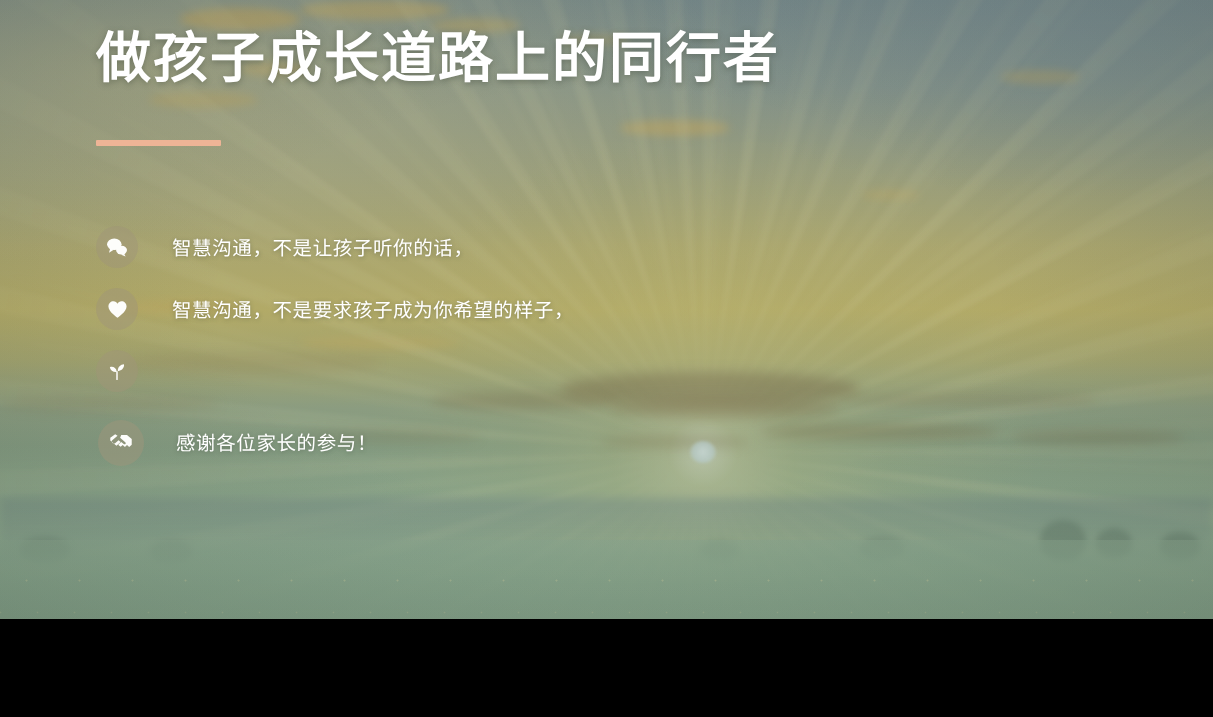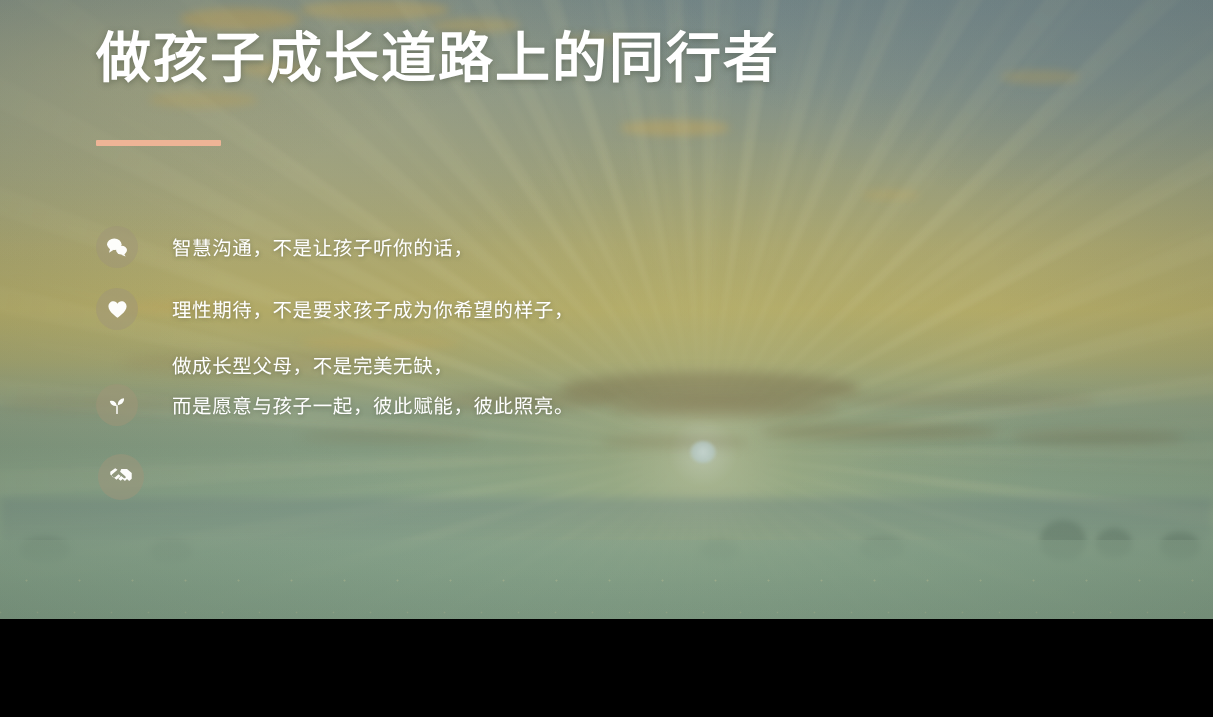--- a/index.html
+++ b/index.html
@@ -345,42 +345,39 @@
         </div>
       </div>
 
       <div class="point">
         <div class="point-icon">
           <svg width="21" height="19" viewBox="0 0 24 22" aria-hidden="true">
             <path d="M12 20.5 C12 20.5 1.5 13.9 1.5 7.6 C1.5 3.9 4.3 1.5 7.3 1.5 C9.5 1.5 11.2 2.8 12 4.3 C12.8 2.8 14.5 1.5 16.7 1.5 C19.7 1.5 22.5 3.9 22.5 7.6 C22.5 13.9 12 20.5 12 20.5 Z"></path>
           </svg>
         </div>
         <div class="point-text">
-          <span class="line">理性期待，不是要求孩子成为你希望的样子，</span>
+          <span class="line">智慧沟通，不是要求孩子成为你希望的样子，</span>
         </div>
       </div>
 
       <div class="point">
         <div class="point-icon">
           <svg width="20" height="20" viewBox="0 0 24 24" aria-hidden="true">
             <path d="M11.1 22.4 L11.1 12.6 C11.1 12.0 12.9 12.0 12.9 12.6 L12.9 22.4 C12.9 23.0 11.1 23.0 11.1 22.4 Z"></path>
             <path d="M11.3 13.2 C7.2 13.4 4.0 11.2 3.4 7.4 C7.0 6.0 11.0 8.2 11.6 12.2 C11.7 12.8 11.6 13.2 11.3 13.2 Z"></path>
             <path d="M13.0 11.6 C13.0 7.4 16.2 4.2 20.4 4.0 C21.0 7.8 18.2 11.4 14.2 11.9 C13.4 12.0 13.0 11.9 13.0 11.6 Z"></path>
           </svg>
         </div>
-        <div class="point-text">
-          <span class="line">做成长型父母，不是完美无缺，</span>
-          <span class="line">而是愿意与孩子一起，彼此赋能，彼此照亮。</span>
-        </div>
       </div>
 
       <div class="point thanks">
         <div class="point-icon">
           <svg width="24" height="20" viewBox="0 0 26 22" aria-hidden="true">
             <path d="M9.2 3.0 L3.4 8.0 C2.6 8.7 2.6 9.9 3.4 10.6 L4.1 11.2 C4.8 11.8 5.8 11.8 6.5 11.2 L10.3 7.9 L12.6 9.9 L8.0 14.0 L1.2 8.2 L1.2 5.2 L6.6 1.4 Z"></path>
             <path d="M13.3 2.2 L19.6 2.2 L24.8 6.6 L24.8 13.0 L22.0 15.4 L19.6 13.3 L17.3 15.3 L14.9 13.2 L12.6 15.2 L10.2 13.1 L10.2 12.6 L13.3 9.8 L16.0 12.1 C16.6 12.6 17.4 12.5 17.9 12.0 C18.4 11.4 18.3 10.6 17.7 10.1 L12.0 5.2 Z"></path>
           </svg>
         </div>
+        <div class="point-text">感谢各位家长的参与！</div>
       </div>
 
     </div>
   </div>
 </div>
 
 </body></html>

